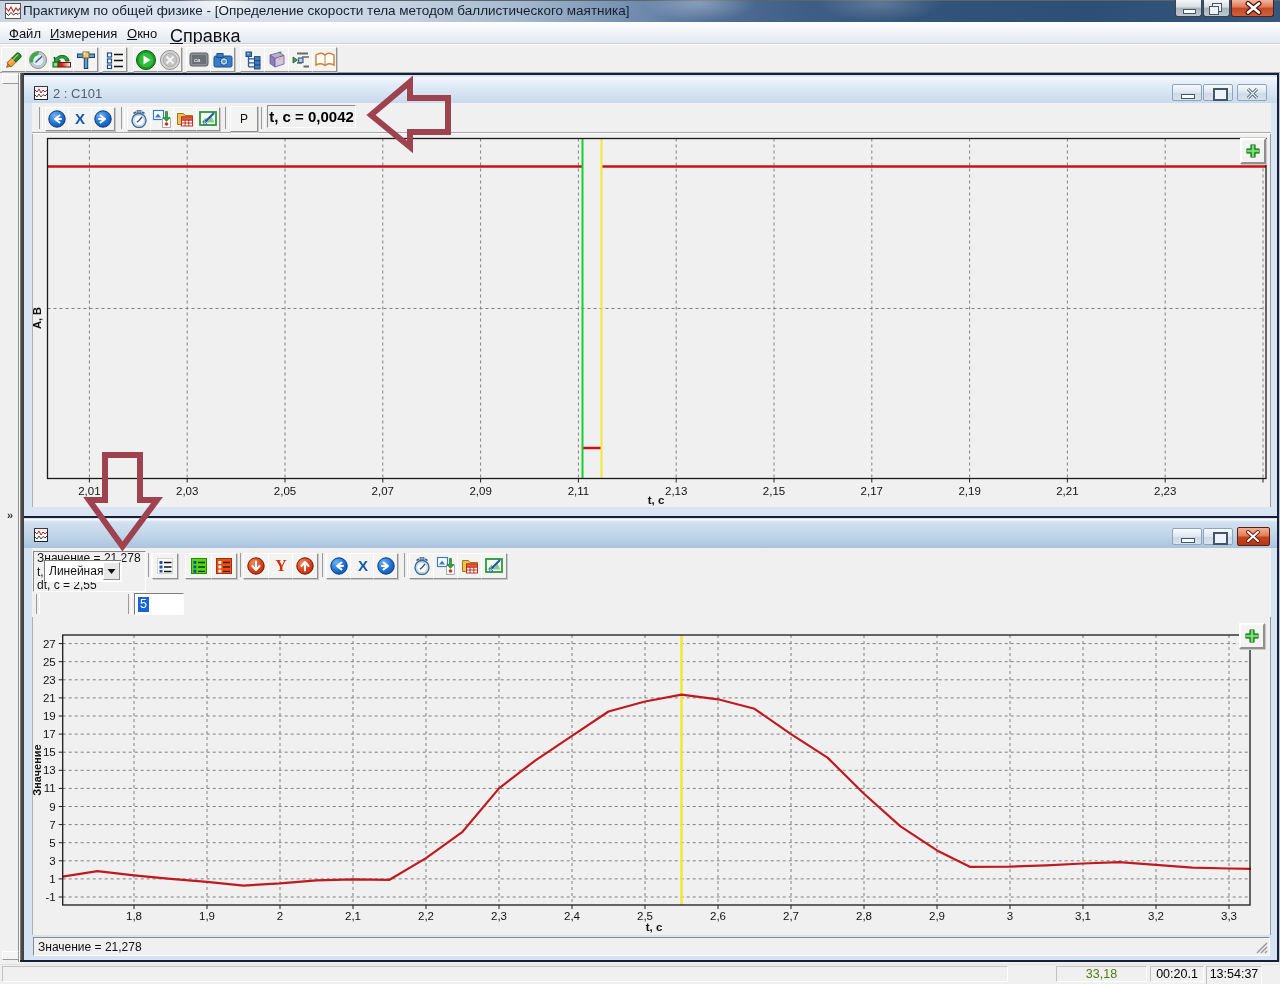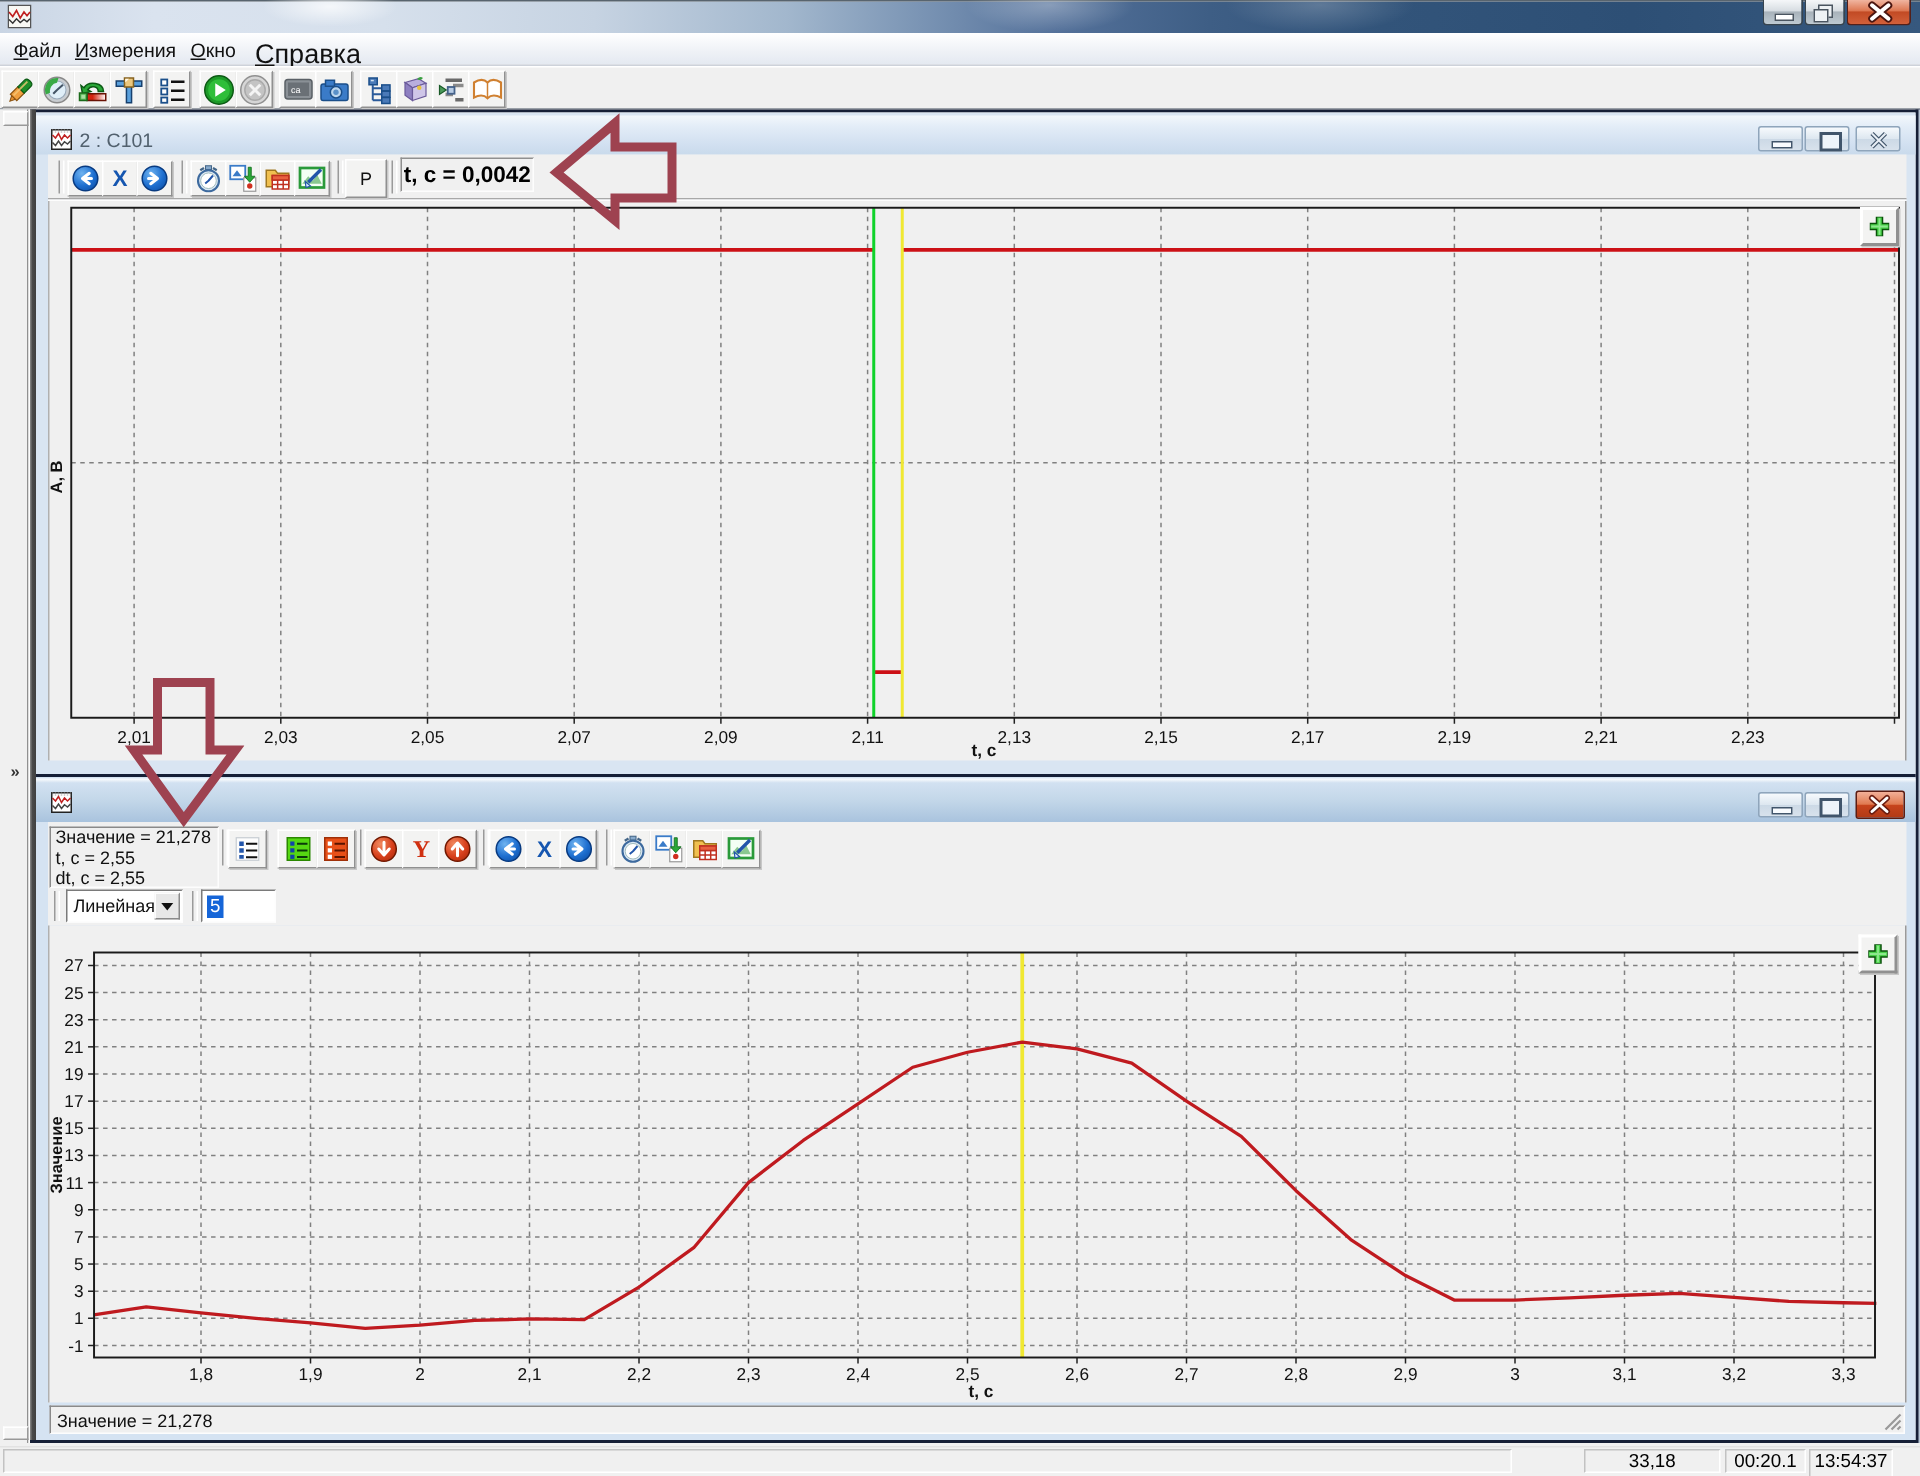--- a/index.html
+++ b/index.html
@@ -9,20 +9,21 @@
 <div id="app">
 <div style="position:absolute;left:0;top:0;width:1280px;height:22px;background:linear-gradient(90deg,#c9d5e4 0%,#dae3ef 8%,#d6e0ec 20%,#c6d3e2 31%,#a2b7cd 41%,#7a94b4 48%,#54719a 55%,#3e5e85 63%,#32547a 72%,#2d4f75 85%,#36587e 100%);border-top:1px solid #58646e;box-sizing:border-box;"></div>
 <div style="position:absolute;left:620px;top:0px;width:160px;height:22px;background:radial-gradient(ellipse 80px 26px at 50% 15%,rgba(255,255,255,0.30),rgba(255,255,255,0) 70%);"></div>
 <div style="position:absolute;left:790px;top:0px;width:180px;height:22px;background:radial-gradient(ellipse 90px 26px at 50% 15%,rgba(255,255,255,0.20),rgba(255,255,255,0) 70%);"></div>
 <div style="position:absolute;left:160px;top:0px;width:120px;height:22px;background:radial-gradient(ellipse 60px 18px at 50% 20%,rgba(255,255,255,0.75),rgba(255,255,255,0) 75%);"></div>
 <div style="position:absolute;left:5px;top:3px;width:16px;height:16px;"><svg width="16" height="16" viewBox="0 0 16 16">
         <rect x="0.5" y="0.5" width="15" height="15" fill="#f8f8f4" stroke="#555" stroke-width="1"></rect>
         <path d="M1 5 L3.5 8 L6 4 L8.5 9 L11 5 L13 7.5 L15 5" stroke="#c02020" stroke-width="1.1" fill="none"></path>
         <path d="M1 10 L3.5 12.5 L6 9.5 L8.5 12 L11 10 L13 11.5 L15 9.5" stroke="#333" stroke-width="1" fill="none"></path>
       </svg></div>
+<div style="position:absolute;left:23px;top:3px;font-size:13.5px;color:#16202c;white-space:nowrap;">Практикум по общей физике - [Определение скорости тела методом баллистического маятника]</div>
 <div style="position:absolute;left:1175px;top:0px;width:27px;height:17px;border:1px solid #38444e;border-top:none;border-radius:0 0 3px 3px;background:linear-gradient(#f5f7f9 0%,#d7dde2 45%,#a8b2ba 50%,#becad2 100%);box-sizing:border-box;">
       <div style="position:absolute;left:7px;top:9px;width:11px;height:3px;background:#fff;border:1px solid #4a5560;"></div>
     </div>
 <div style="position:absolute;left:1203px;top:0px;width:27px;height:17px;border:1px solid #38444e;border-top:none;border-radius:0 0 3px 3px;background:linear-gradient(#f5f7f9 0%,#d7dde2 45%,#a8b2ba 50%,#becad2 100%);box-sizing:border-box;">
       <div style="position:absolute;left:8px;top:3px;width:8px;height:7px;background:#eef2f5;border:1px solid #4a5560;"></div>
       <div style="position:absolute;left:5px;top:6px;width:8px;height:7px;background:#eef2f5;border:1px solid #4a5560;"></div>
     </div>
 <div style="position:absolute;left:1231px;top:0px;width:43px;height:17px;border:1px solid #53201a;border-top:none;border-radius:0 0 3px 3px;background:linear-gradient(#f0b5a0 0%,#dd7752 45%,#c24a24 50%,#d2603a 100%);box-sizing:border-box;"><svg width="43" height="17" viewBox="0 0 43 17">
         <path d="M16 3.5 L27 12.5 M27 3.5 L16 12.5" stroke="#4a1510" stroke-width="5" stroke-linecap="round"></path>
         <path d="M16 3.5 L27 12.5 M27 3.5 L16 12.5" stroke="#fff" stroke-width="2.6" stroke-linecap="round"></path>
@@ -450,21 +451,21 @@
 <div class="tbtn" style="left:481px;top:553px;width:24px;height:24px;">
       <svg width="19" height="19" viewBox="0 0 19 19" style="position:absolute;left:50%;top:50%;transform:translate(-50%,-50%);">
         <rect x="1.5" y="2.5" width="16" height="13" fill="#f4fff4" stroke="#2a9a3a" stroke-width="1.8"></rect>
         <path d="M3 13 L7 8 L10 11 L13 7 L16 13 Z" fill="#8ac890"></path>
         <path d="M15.5 3.5 L7 12" stroke="#2255aa" stroke-width="2.2"></path>
         <path d="M5 11.5 L8.5 14.5 L5.5 15.5 Z" fill="#ddeeff" stroke="#2255aa" stroke-width="0.8"></path>
       </svg>
     </div>
 <div style="position:absolute;left:32px;top:592px;width:1239px;height:25px;background:#f0f0f0;"></div>
 <div class="sep" style="left:36px;top:594px;height:20px;"></div>
-<div style="position:absolute;left:44px;top:593px;width:78px;height:22px;border:1px solid;border-color:#7a7a7a #fdfdfd #fdfdfd #7a7a7a;background:#fff;box-sizing:border-box;">
+<div style="position:absolute;left:44px;top:560px;width:78px;height:22px;border:1px solid;border-color:#7a7a7a #fdfdfd #fdfdfd #7a7a7a;background:#fff;box-sizing:border-box;">
       <span style="position:absolute;left:4px;top:3px;font-size:12px;color:#111;">Линейная</span>
       <div style="position:absolute;right:1px;top:1px;width:17px;height:18px;background:#e8e8e8;border:1px solid;border-color:#fdfdfd #8a8a8a #8a8a8a #fdfdfd;box-sizing:border-box;"><svg width="15" height="16">
           <path d="M3.5 6 L11.5 6 L7.5 11 Z" fill="#111"></path>
         </svg></div>
     </div>
 <div class="sep" style="left:128px;top:594px;height:20px;"></div>
 <div style="position:absolute;left:134px;top:593px;width:50px;height:22px;border:1px solid;border-color:#7a7a7a #fdfdfd #fdfdfd #7a7a7a;background:#fff;box-sizing:border-box;">
       <span style="position:absolute;left:3px;top:3px;font-size:12.5px;color:#fff;background:#1565d8;padding:0 2px 1px 2px;">5</span>
     </div>
 <div style="position:absolute;left:32px;top:617px;width:1239px;height:318px;background:#f0f0f0;border-right:1px solid #9a9a9a;border-left:1px solid #b0b0b0;box-sizing:border-box;"></div>
@@ -576,21 +577,21 @@
         <path d="M8.5 3 V14 M3 8.5 H14" stroke="#8ee88e" stroke-width="1.2"></path>
       </svg>
     </div>
 <div style="position:absolute;left:33px;top:937px;width:1237px;height:19px;border:1px solid;border-color:#8a8a8a #fdfdfd #fdfdfd #8a8a8a;background:#f0f0f0;box-sizing:border-box;font-size:12px;color:#111;padding:2px 0 0 4px;">Значение = 21,278</div>
 <svg width="13" height="13" style="position:absolute;left:1256px;top:942px;">
       <path d="M11 1 L1 11 M11 5 L5 11 M11 9 L9 11" stroke="#9a9a9a" stroke-width="1.5"></path>
     </svg>
 <div style="position:absolute;left:0px;top:962px;width:1280px;height:22px;background:#f0f0f0;"></div>
 <div style="position:absolute;left:0px;top:964px;width:1280px;height:1px;background:#e2e2e2;"></div>
 <div style="position:absolute;left:2px;top:966px;width:1006px;height:16px;border:1px solid #c2c2c2;border-bottom-color:#fff;border-right-color:#fff;box-sizing:border-box;font-size:12.5px;color:#000;text-align:center;line-height:15px;"></div>
-<div style="position:absolute;left:1056px;top:966px;width:91px;height:16px;border:1px solid #c2c2c2;border-bottom-color:#fff;border-right-color:#fff;box-sizing:border-box;font-size:12.5px;color:#000000;text-align:center;line-height:15px;">33,18</div>
+<div style="position:absolute;left:1056px;top:966px;width:91px;height:16px;border:1px solid #c2c2c2;border-bottom-color:#fff;border-right-color:#fff;box-sizing:border-box;font-size:12.5px;color:#4d7c0f;text-align:center;line-height:15px;">33,18</div>
 <div style="position:absolute;left:1150px;top:966px;width:54px;height:16px;border:1px solid #c2c2c2;border-bottom-color:#fff;border-right-color:#fff;box-sizing:border-box;font-size:12.5px;color:#000;text-align:center;line-height:15px;">00:20.1</div>
 <div style="position:absolute;left:1206px;top:966px;width:56px;height:28px;border:1px solid #c2c2c2;border-bottom-color:#fff;border-right-color:#fff;box-sizing:border-box;font-size:12.5px;color:#000;text-align:center;line-height:15px;">13:54:37</div>
 <svg width="110" height="90" viewBox="0 0 110 90" style="position:absolute;left:360px;top:72px;">
 <path d="M11 43 L50 10 L50 26 L88 26 L88 60 L50 60 L50 75 Z" fill="none" stroke="#9e4250" stroke-width="6" stroke-linejoin="miter"></path>
     </svg>
 <svg width="80" height="104" viewBox="0 0 80 104" style="position:absolute;left:83px;top:450px;">
 <path d="M22 5 L57 5 L57 50 L74 50 L39.5 96.5 L6 50 L22 50 Z" fill="none" stroke="#9e4250" stroke-width="6" stroke-linejoin="miter"></path>
     </svg>
 </div>
 </body></html>

